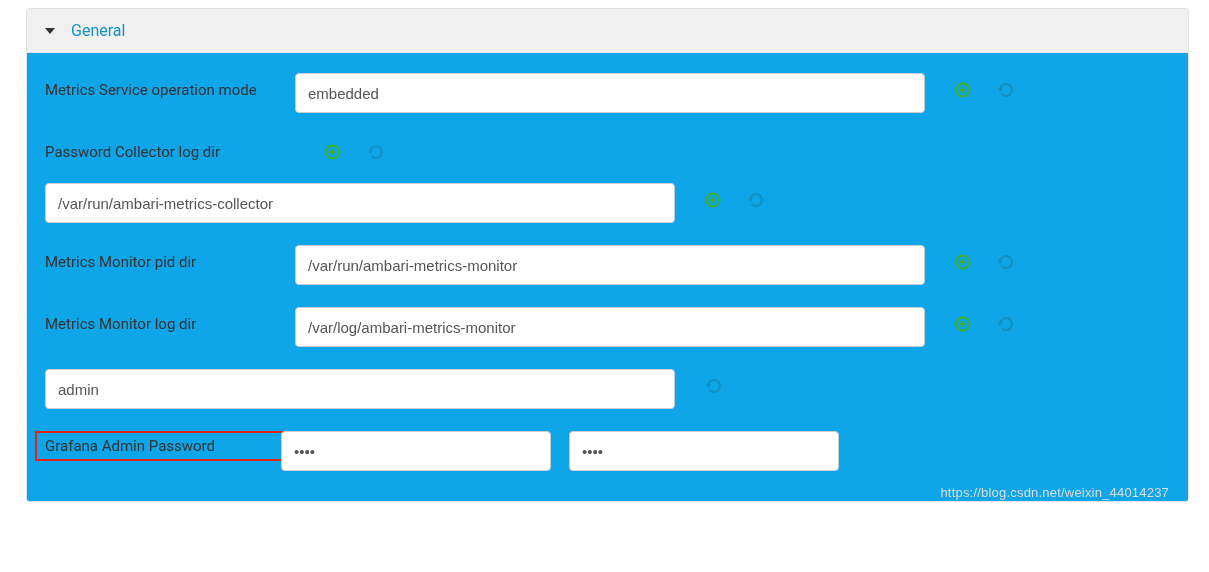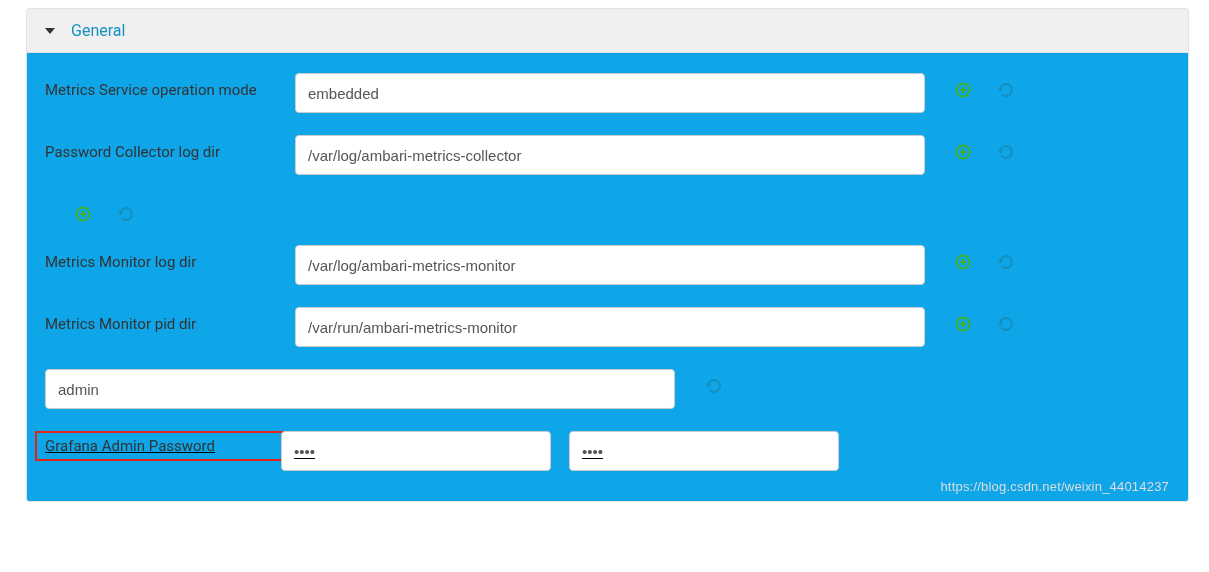--- a/index.html
+++ b/index.html
@@ -35,21 +35,21 @@
     }
     .panel-body {
       background: #0ea5e9;
       padding: 20px 18px 30px 18px;
     }
     .form-row {
       display: flex;
       align-items: flex-start;
       margin-bottom: 22px;
     }
-    .form-row:last-child { margin-bottom: 0; text-decoration: underline; }
+    .form-row:last-child { margin-bottom: 0; }
     .form-label {
       width: 250px;
       flex-shrink: 0;
       font-size: 15px;
       color: #333;
       padding-top: 8px;
       padding-right: 10px;
     }
     .form-input-wrap {
       flex: 0 0 630px;
@@ -92,21 +92,21 @@
     }
     .highlight-box {
       border: 2px solid #e2231a;
       padding: 4px 8px;
       margin-left: -10px;
       margin-right: -4px;
     }
     .watermark {
       position: absolute;
       right: 20px;
-      bottom: 8px;
+      bottom: 2px;
       font-size: 13px;
       color: #ddd;
       font-family: Arial, sans-serif;
       letter-spacing: 0.2px;
     }
     .container { position: relative; padding-left: 6px; }
   </style>
 </head>
 <body>
 
@@ -135,41 +135,63 @@
           <svg viewBox="0 0 18 18" width="18" height="18">
                 <path d="M 3 9 A 6 6 0 1 1 5 13.5" fill="none" stroke="#1491c1" stroke-width="2.2" stroke-linecap="round"></path>
                 <polygon points="1,7 6,7 3.5,11" fill="#1491c1"></polygon>
               </svg>
         </span>
       </div>
     </div>
 
     <div class="form-row">
       <div class="form-label">Password Collector log dir</div>
-      <div class="form-input-wrap">
-        <input class="form-input" value="/var/log/ambari-metrics-collector" style="">
-      </div>
-      <div class="actions">
-        <span class="icon-plus">
-          <svg viewBox="0 0 16 16" width="16" height="16">
-                <circle cx="8" cy="8" r="6.5" fill="none" stroke="#3fae2a" stroke-width="2"></circle>
-                <line x1="8" y1="5" x2="8" y2="11" stroke="#3fae2a" stroke-width="2"></line>
-                <line x1="5" y1="8" x2="11" y2="8" stroke="#3fae2a" stroke-width="2"></line>
-              </svg>
-        </span>
-        <span class="icon-refresh">
-          <svg viewBox="0 0 18 18" width="18" height="18">
-                <path d="M 3 9 A 6 6 0 1 1 5 13.5" fill="none" stroke="#1491c1" stroke-width="2.2" stroke-linecap="round"></path>
-                <polygon points="1,7 6,7 3.5,11" fill="#1491c1"></polygon>
-              </svg>
-        </span>
-      </div>
-    </div>
-
-    <div class="form-row">
+      <div class="actions">
+        <span class="icon-plus">
+          <svg viewBox="0 0 16 16" width="16" height="16">
+                <circle cx="8" cy="8" r="6.5" fill="none" stroke="#3fae2a" stroke-width="2"></circle>
+                <line x1="8" y1="5" x2="8" y2="11" stroke="#3fae2a" stroke-width="2"></line>
+                <line x1="5" y1="8" x2="11" y2="8" stroke="#3fae2a" stroke-width="2"></line>
+              </svg>
+        </span>
+        <span class="icon-refresh">
+          <svg viewBox="0 0 18 18" width="18" height="18">
+                <path d="M 3 9 A 6 6 0 1 1 5 13.5" fill="none" stroke="#1491c1" stroke-width="2.2" stroke-linecap="round"></path>
+                <polygon points="1,7 6,7 3.5,11" fill="#1491c1"></polygon>
+              </svg>
+        </span>
+      </div>
+    </div>
+
+    <div class="form-row">
+      <div class="form-input-wrap">
+        <input class="form-input" value="/var/run/ambari-metrics-collector" style="">
+      </div>
+      <div class="actions">
+        <span class="icon-plus">
+          <svg viewBox="0 0 16 16" width="16" height="16">
+                <circle cx="8" cy="8" r="6.5" fill="none" stroke="#3fae2a" stroke-width="2"></circle>
+                <line x1="8" y1="5" x2="8" y2="11" stroke="#3fae2a" stroke-width="2"></line>
+                <line x1="5" y1="8" x2="11" y2="8" stroke="#3fae2a" stroke-width="2"></line>
+              </svg>
+        </span>
+        <span class="icon-refresh">
+          <svg viewBox="0 0 18 18" width="18" height="18">
+                <path d="M 3 9 A 6 6 0 1 1 5 13.5" fill="none" stroke="#1491c1" stroke-width="2.2" stroke-linecap="round"></path>
+                <polygon points="1,7 6,7 3.5,11" fill="#1491c1"></polygon>
+              </svg>
+        </span>
+      </div>
+    </div>
+
+    <div class="form-row">
+      <div class="form-label">Metrics Monitor pid dir</div>
+      <div class="form-input-wrap">
+        <input class="form-input" value="/var/run/ambari-metrics-monitor" style="">
+      </div>
       <div class="actions">
         <span class="icon-plus">
           <svg viewBox="0 0 16 16" width="16" height="16">
                 <circle cx="8" cy="8" r="6.5" fill="none" stroke="#3fae2a" stroke-width="2"></circle>
                 <line x1="8" y1="5" x2="8" y2="11" stroke="#3fae2a" stroke-width="2"></line>
                 <line x1="5" y1="8" x2="11" y2="8" stroke="#3fae2a" stroke-width="2"></line>
               </svg>
         </span>
         <span class="icon-refresh">
           <svg viewBox="0 0 18 18" width="18" height="18">
@@ -177,42 +199,20 @@
                 <polygon points="1,7 6,7 3.5,11" fill="#1491c1"></polygon>
               </svg>
         </span>
       </div>
     </div>
 
     <div class="form-row">
       <div class="form-label">Metrics Monitor log dir</div>
       <div class="form-input-wrap">
         <input class="form-input" value="/var/log/ambari-metrics-monitor" style="">
-      </div>
-      <div class="actions">
-        <span class="icon-plus">
-          <svg viewBox="0 0 16 16" width="16" height="16">
-                <circle cx="8" cy="8" r="6.5" fill="none" stroke="#3fae2a" stroke-width="2"></circle>
-                <line x1="8" y1="5" x2="8" y2="11" stroke="#3fae2a" stroke-width="2"></line>
-                <line x1="5" y1="8" x2="11" y2="8" stroke="#3fae2a" stroke-width="2"></line>
-              </svg>
-        </span>
-        <span class="icon-refresh">
-          <svg viewBox="0 0 18 18" width="18" height="18">
-                <path d="M 3 9 A 6 6 0 1 1 5 13.5" fill="none" stroke="#1491c1" stroke-width="2.2" stroke-linecap="round"></path>
-                <polygon points="1,7 6,7 3.5,11" fill="#1491c1"></polygon>
-              </svg>
-        </span>
-      </div>
-    </div>
-
-    <div class="form-row">
-      <div class="form-label">Metrics Monitor pid dir</div>
-      <div class="form-input-wrap">
-        <input class="form-input" value="/var/run/ambari-metrics-monitor" style="">
       </div>
       <div class="actions">
         <span class="icon-plus">
           <svg viewBox="0 0 16 16" width="16" height="16">
                 <circle cx="8" cy="8" r="6.5" fill="none" stroke="#3fae2a" stroke-width="2"></circle>
                 <line x1="8" y1="5" x2="8" y2="11" stroke="#3fae2a" stroke-width="2"></line>
                 <line x1="5" y1="8" x2="11" y2="8" stroke="#3fae2a" stroke-width="2"></line>
               </svg>
         </span>
         <span class="icon-refresh">

